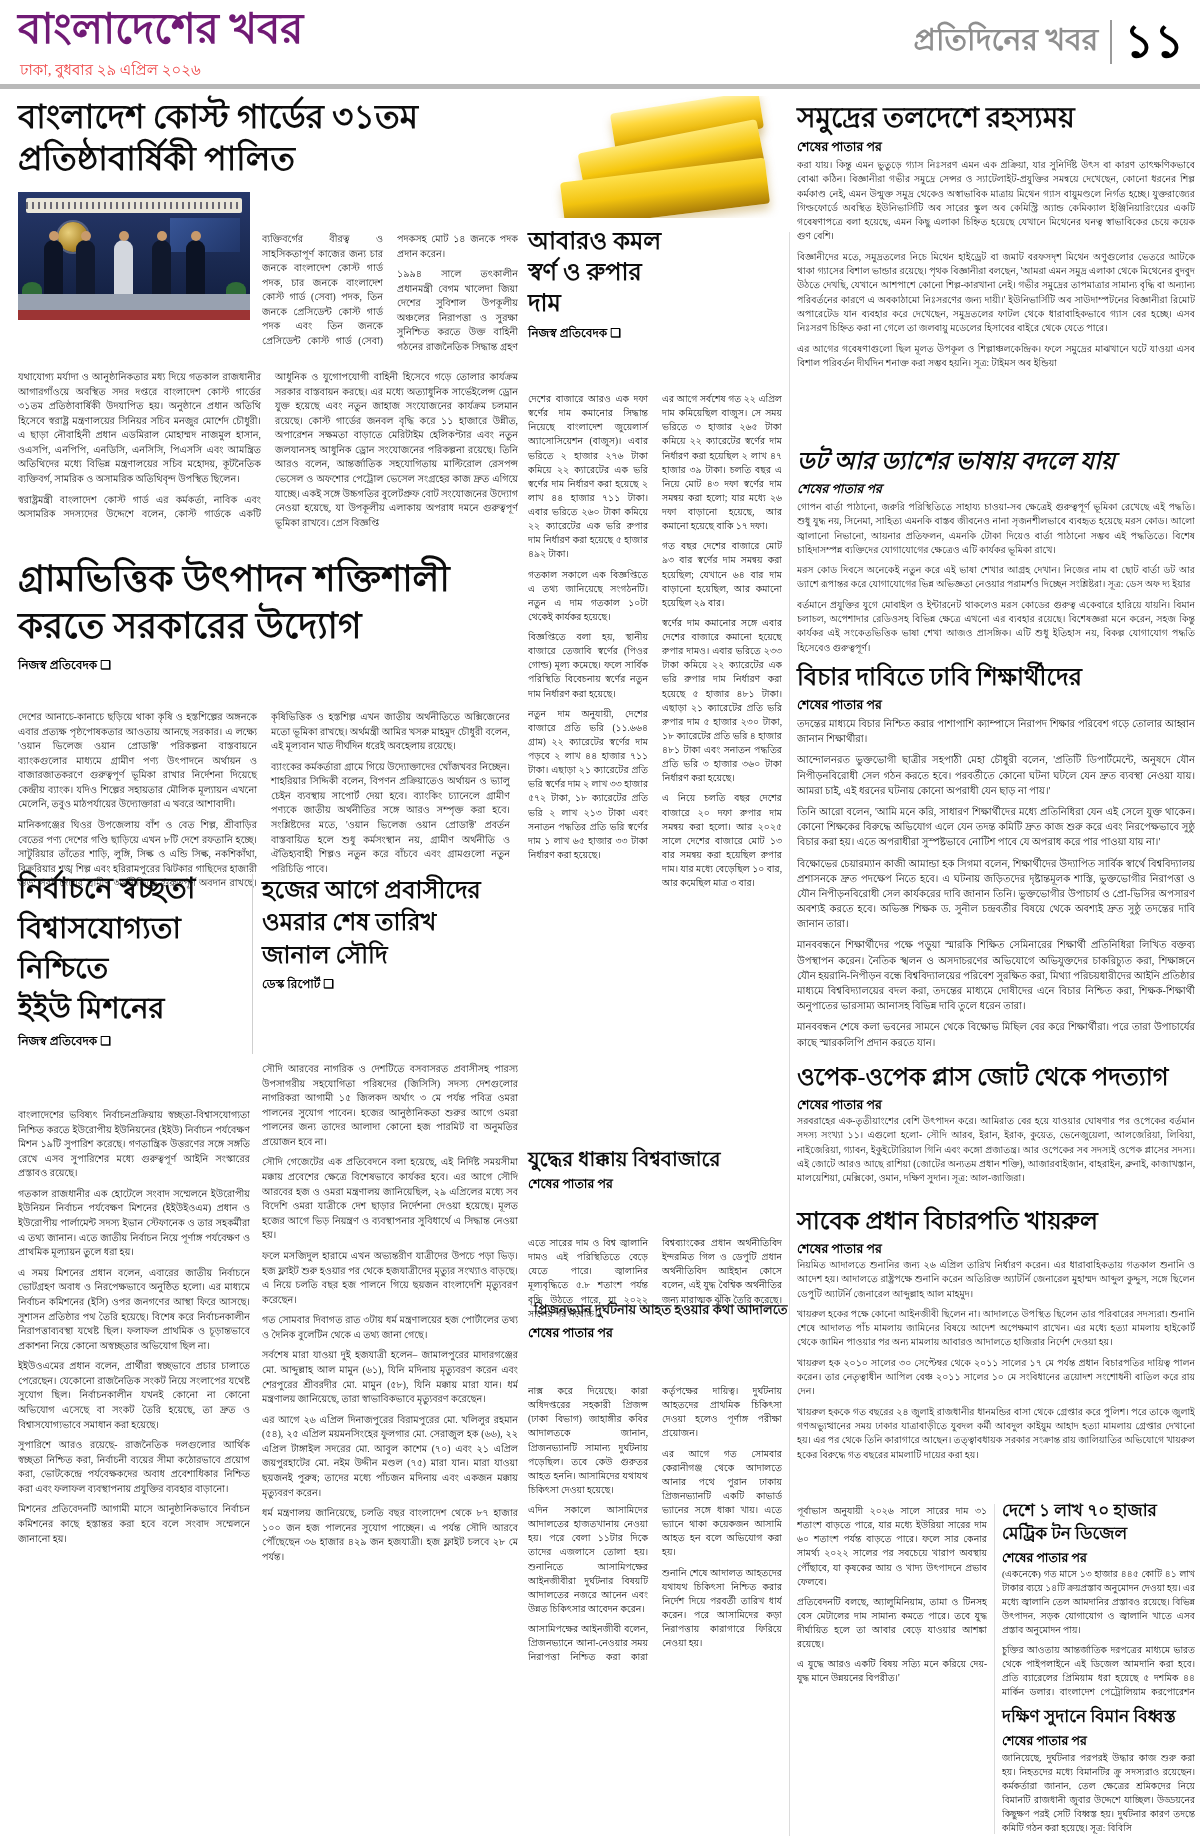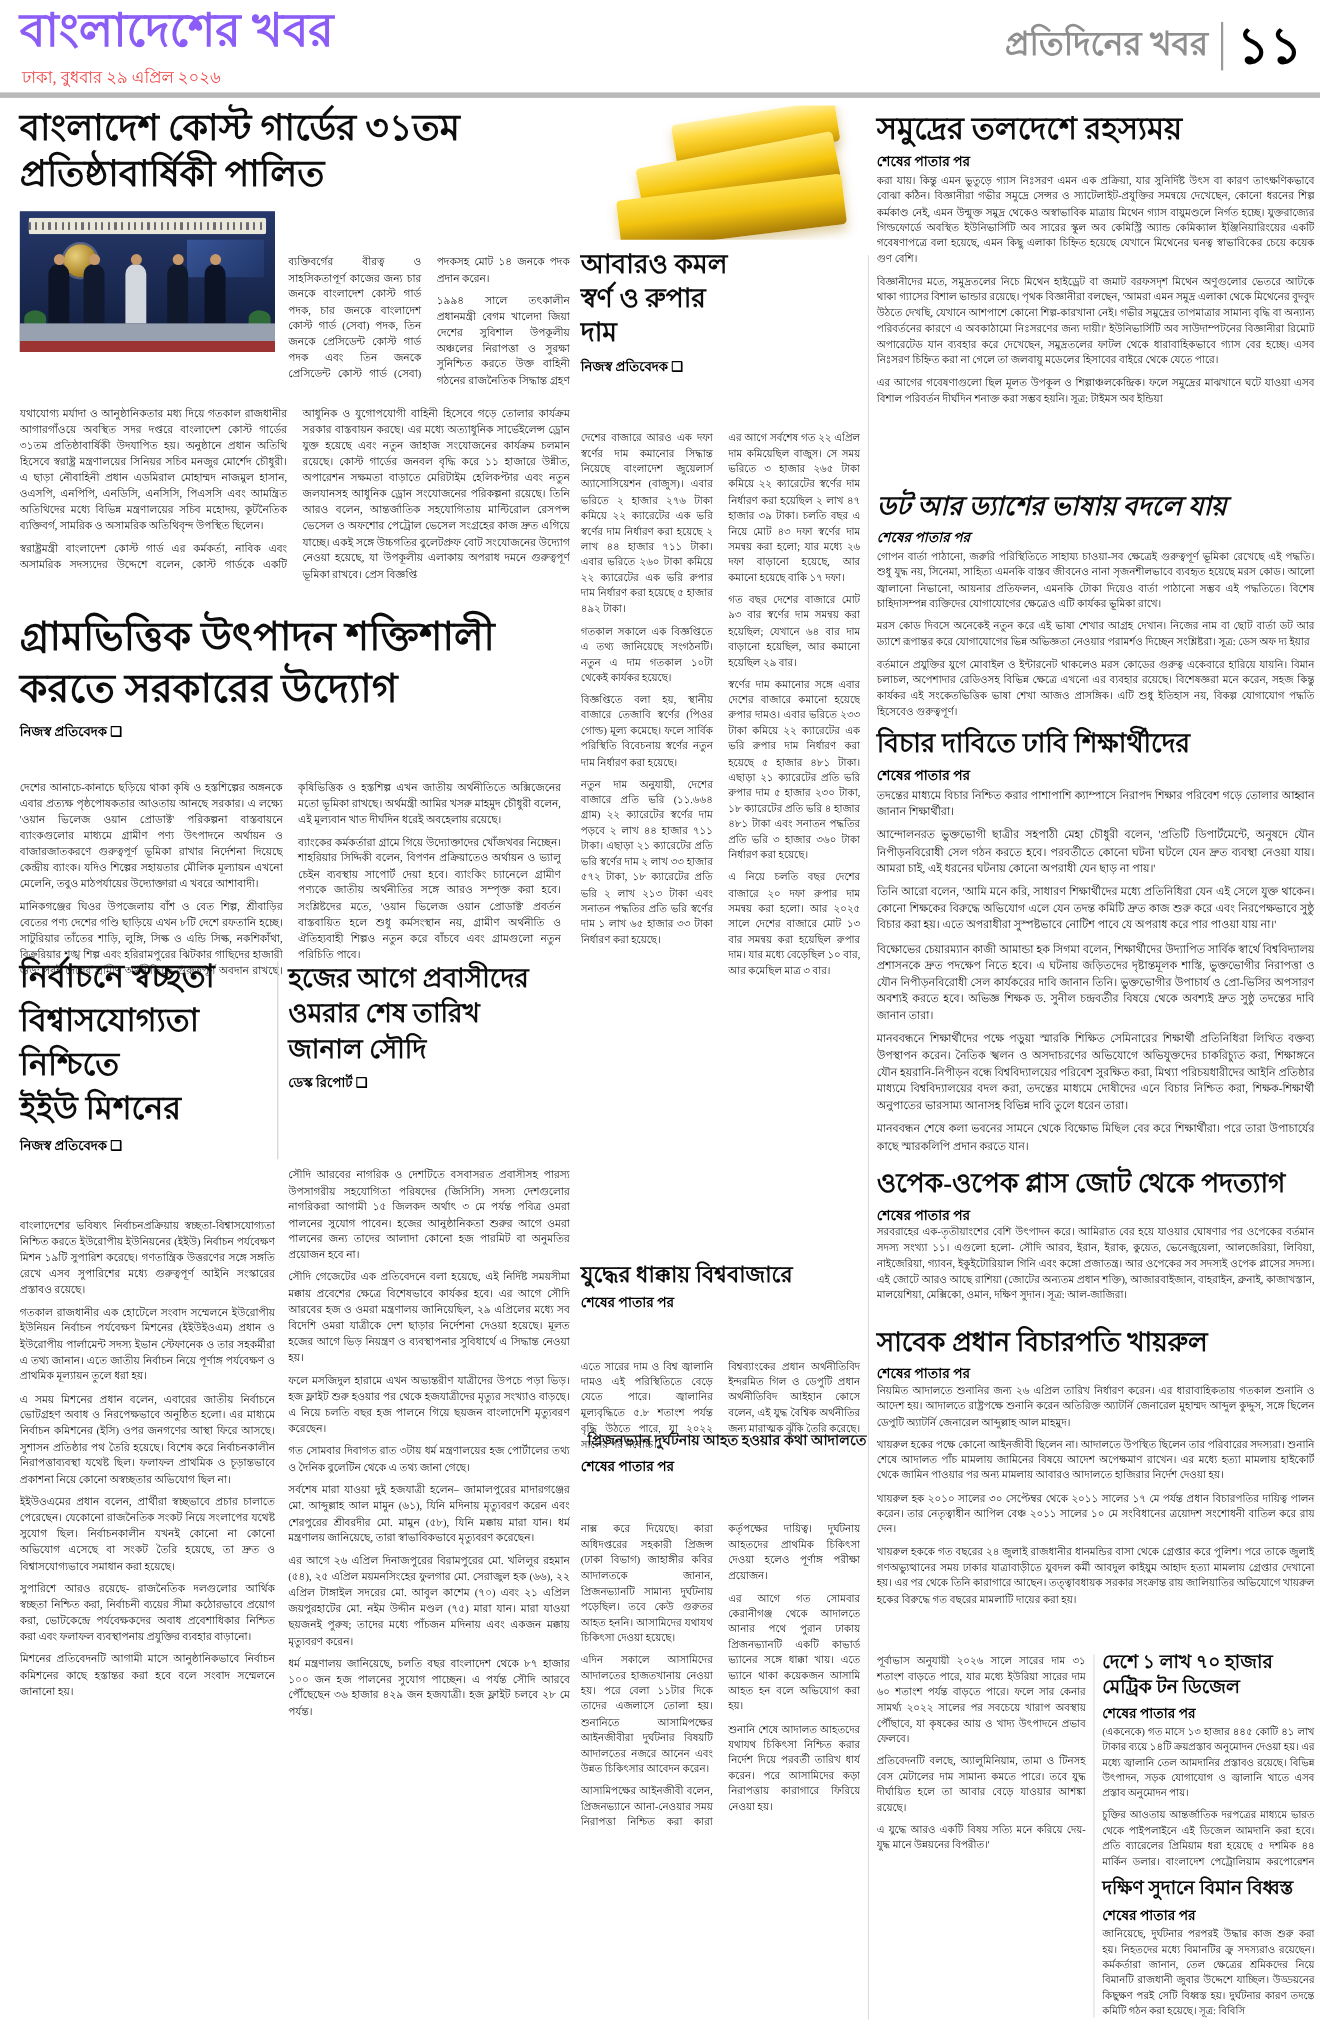--- a/index.html
+++ b/index.html
@@ -1,19 +1,19 @@
 <!DOCTYPE html>
 <html><head>
 <meta charset="utf-8">
 <style>
   html,body{margin:0;padding:0;background:#fff;}
   #page{position:relative;width:1200px;height:1842px;background:#ffffff;overflow:hidden;
         font-family:"Liberation Serif","DejaVu Serif",serif;color:#111;}
   
-  .masthead{position:absolute;left:18px;top:6px;font-size:42px;font-weight:800;letter-spacing:0;color:#8b5cf6;line-height:1.1;}
+  .masthead{position:absolute;left:18px;top:6px;font-size:42px;font-weight:800;letter-spacing:0;color:#701a75;line-height:1.1;}
   .dateline{position:absolute;left:20px;top:58px;font-size:15px;color:#ef4444;}
   .section-wrap{position:absolute;right:16px;top:16px;display:flex;align-items:center;gap:12px;}
   .section-label{font-size:30px;font-weight:700;color:#8f8f8f;}
   .section-sep{width:2px;height:44px;background:#9a9a9a;}
   .page-num{font-size:46px;font-weight:900;color:#000;line-height:1;}
   .top-rule{position:absolute;left:0;top:84px;width:1200px;height:5px;background:#b9b9b9;}
   
   .hl{font-weight:600;color:#0d0d0d;}
   .hl-xl{font-size:33px;line-height:1.28;}
   .hl-l{font-size:36px;line-height:1.3;}

